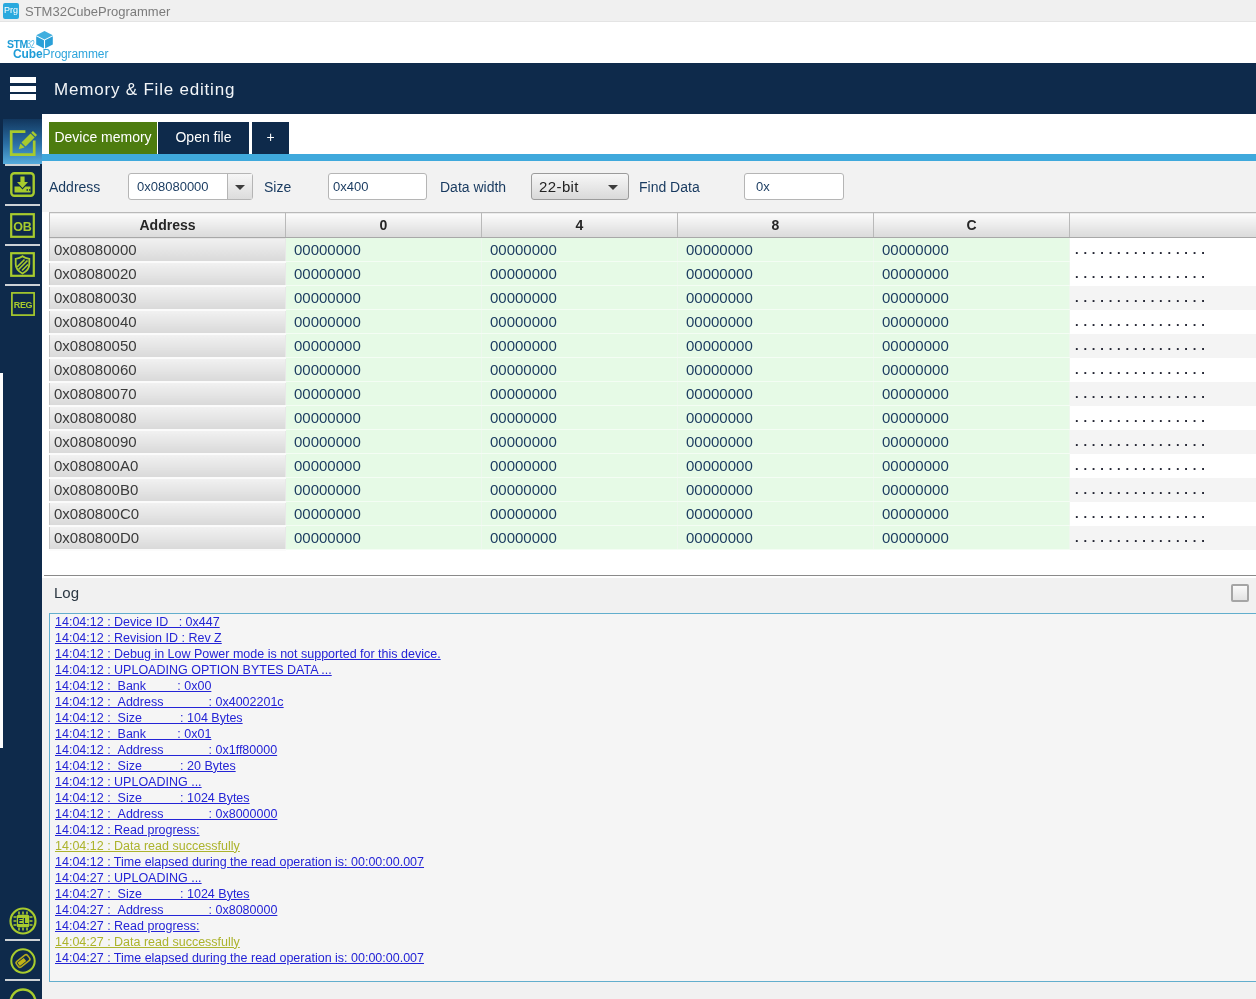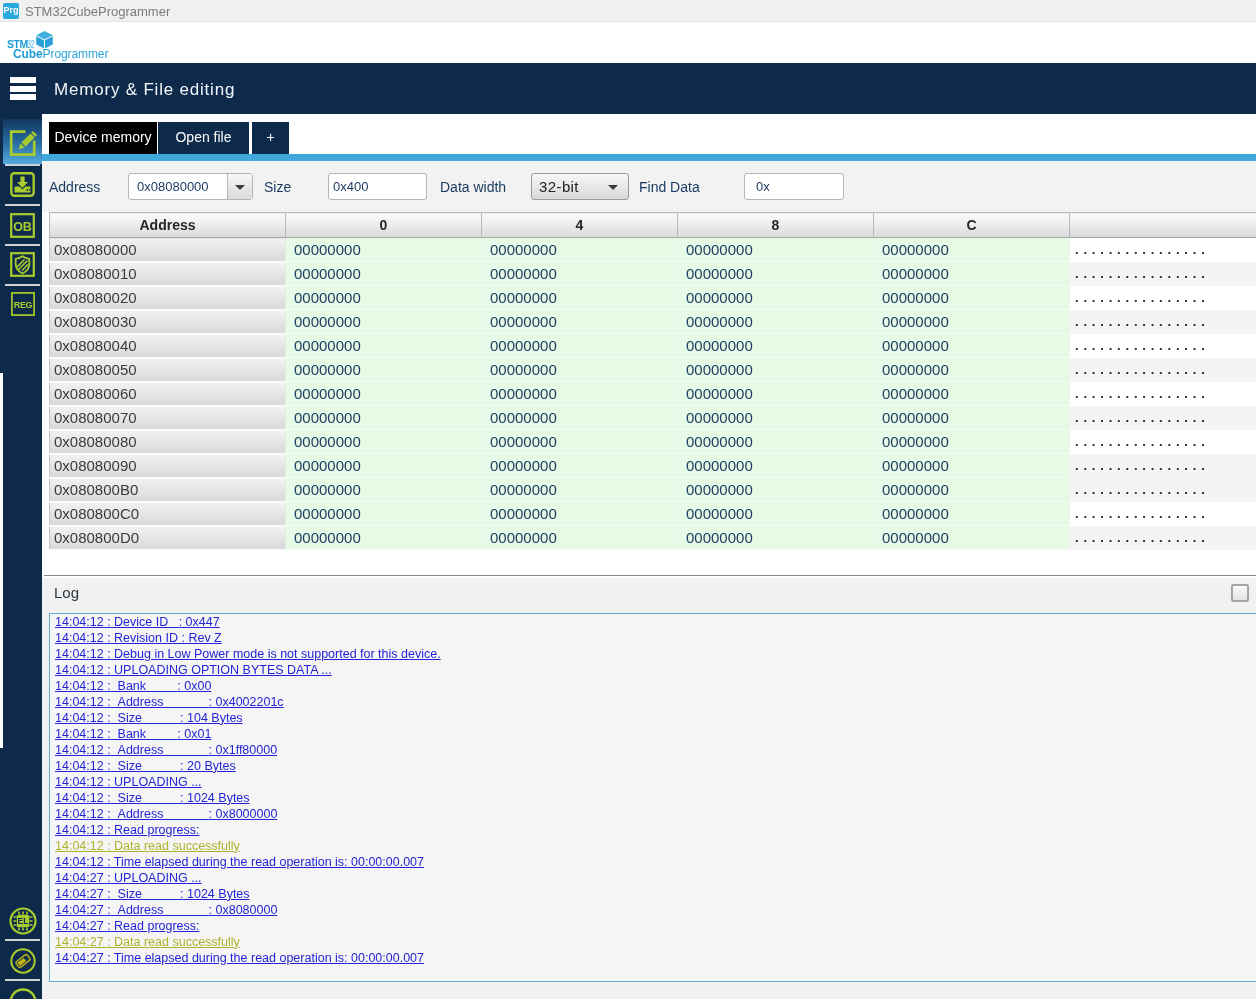--- a/index.html
+++ b/index.html
@@ -1,21 +1,21 @@
 <!DOCTYPE html>
 <html><head>
 <meta charset="utf-8">
 <style>
 * { margin:0; padding:0; box-sizing:border-box; }
 html,body { width:1256px; height:999px; overflow:hidden; font-family:"Liberation Sans", sans-serif; background:#fff; position:relative; }
 .abs { position:absolute; }
 
 
 #titlebar { left:0; top:0; width:1256px; height:22px; background:#f0f0f0; border-bottom:1px solid #e4e4e4; }
-#prgicon { left:3px; top:3px; width:16px; height:16px; background:#2aa9de; border-radius:2px; color:#fff; font-weight:bold; font-size:9px; text-align:center; line-height:15px; }
+#prgicon { left:3px; top:3px; width:16px; height:16px; background:#2aa9de; border-radius:2px; color:#fff; font-weight:normal; font-size:9px; text-align:center; line-height:15px; }
 #wintitle { left:25px; top:0; height:22px; line-height:23px; color:#7b7b7b; font-size:13px; }
 
 
 #logoband { left:0; top:22px; width:1256px; height:41px; background:#ffffff; }
 #stm32txt { left:7px; top:38px; font-size:10.5px; font-weight:bold; color:#1e9cd7; letter-spacing:-0.4px; }
 #stm32txt .l32 { color:#54b7e4; font-weight:normal; font-size:10px; display:inline-block; transform:scaleX(0.72); transform-origin:left; margin-left:-1px; }
 #cubetxt { left:13px; top:47px; font-size:12px; color:#2da4db; letter-spacing:-0.1px; }
 #cubetxt b { color:#1e9cd7; }
 #cubesvg { left:36px; top:31px; }
 
@@ -24,21 +24,21 @@
 .hbar { left:10px; width:26px; height:6px; background:#fff; }
 #hdrtitle { left:54px; top:64px; height:51px; line-height:51px; color:#f2f5f8; font-size:17px; letter-spacing:0.8px; }
 
 
 #sidebar { left:0; top:114px; width:42px; height:885px; background:#0e2a4b; }
 #activeblk { left:3px; top:119px; width:39px; height:45px; background:linear-gradient(180deg,#12375e 0%,#2a6ea4 55%,#55abdc 100%); }
 .sep { left:5px; width:35px; height:2px; background:#cdd2d6; }
 
 
 #tabsrow { left:42px; top:114px; width:1214px; height:39px; background:#ffffff; }
-#tab1 { left:49px; top:122px; width:108px; height:39px; background:#000000; color:#fff; font-size:14px; text-align:center; line-height:31px; }
+#tab1 { left:49px; top:122px; width:108px; height:39px; background:#4d7c0f; color:#fff; font-size:14px; text-align:center; line-height:31px; }
 #tab2 { left:158px; top:122px; width:91px; height:31.5px; background:#0e2a4b; color:#fff; font-size:14px; text-align:center; line-height:31px; }
 #tab3 { left:252px; top:122px; width:37px; height:31.5px; background:#0e2a4b; color:#fff; font-size:14px; text-align:center; line-height:30px; }
 #bluestrip { left:42px; top:153.5px; width:1214px; height:7.5px; background:#3fa9dc; }
 
 
 #toolbar { left:42px; top:161px; width:1214px; height:51px; background:#f2f2f2; }
 .tlabel { top:179px; font-size:14px; color:#17395f; }
 .tbox { top:173px; height:27px; background:#fff; border:1px solid #b5b5b5; border-radius:3px; font-size:13px; color:#17395f; line-height:25px; }
 #combo { left:128px; width:125px; }
 #combo .txt { position:absolute; left:8px; top:0; }
@@ -164,21 +164,21 @@
 <div id="combo" class="tbox abs">
     <span class="txt">0x08080000</span>
     <span id="combobtn">
       <span class="arr"></span>
     </span>
   </div>
 <div class="tlabel abs" style="left:264px">Size</div>
 <div id="sizebox" class="tbox abs">0x400</div>
 <div class="tlabel abs" style="left:440px">Data width</div>
 <div id="ddown" class="abs">
-    <span class="txt">32-bit</span>
+    <span class="txt">22-bit</span>
     <span class="arr"></span>
   </div>
 <div class="tlabel abs" style="left:639px">Find Data</div>
 <div id="findbox" class="tbox abs">0x</div>
 
 <div id="tablearea" class="abs"></div>
 <table id="memtable" class="abs">
 <colgroup>
       <col style="width:236px">
       <col style="width:196px">
@@ -197,28 +197,20 @@
         <th></th>
       </tr>
 <tr class="odd">
         <td class="a">0x08080000</td>
         <td class="g">00000000</td>
         <td class="g">00000000</td>
         <td class="g">00000000</td>
         <td class="g">00000000</td>
         <td class="t">................</td>
       </tr>
-<tr class="even">
-        <td class="a">0x08080010</td>
-        <td class="g">00000000</td>
-        <td class="g">00000000</td>
-        <td class="g">00000000</td>
-        <td class="g">00000000</td>
-        <td class="t">................</td>
-      </tr>
 <tr class="odd">
         <td class="a">0x08080020</td>
         <td class="g">00000000</td>
         <td class="g">00000000</td>
         <td class="g">00000000</td>
         <td class="g">00000000</td>
         <td class="t">................</td>
       </tr>
 <tr class="even">
         <td class="a">0x08080030</td>
@@ -263,20 +255,28 @@
 <tr class="odd">
         <td class="a">0x08080080</td>
         <td class="g">00000000</td>
         <td class="g">00000000</td>
         <td class="g">00000000</td>
         <td class="g">00000000</td>
         <td class="t">................</td>
       </tr>
 <tr class="even">
         <td class="a">0x08080090</td>
+        <td class="g">00000000</td>
+        <td class="g">00000000</td>
+        <td class="g">00000000</td>
+        <td class="g">00000000</td>
+        <td class="t">................</td>
+      </tr>
+<tr class="odd">
+        <td class="a">0x080800A0</td>
         <td class="g">00000000</td>
         <td class="g">00000000</td>
         <td class="g">00000000</td>
         <td class="g">00000000</td>
         <td class="t">................</td>
       </tr>
 <tr class="even">
         <td class="a">0x080800B0</td>
         <td class="g">00000000</td>
         <td class="g">00000000</td>

